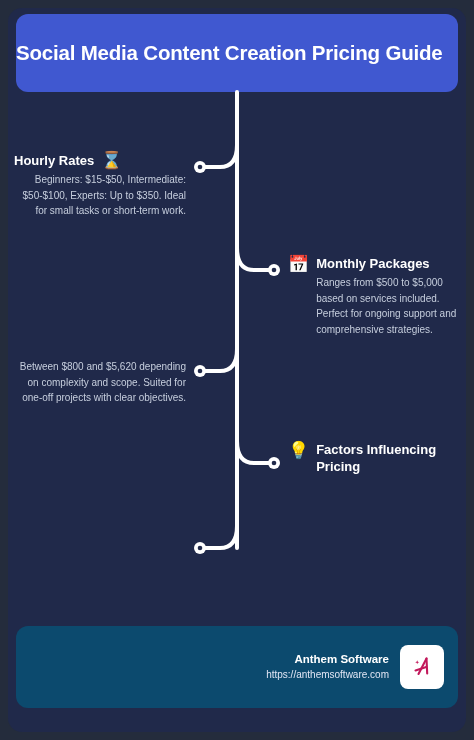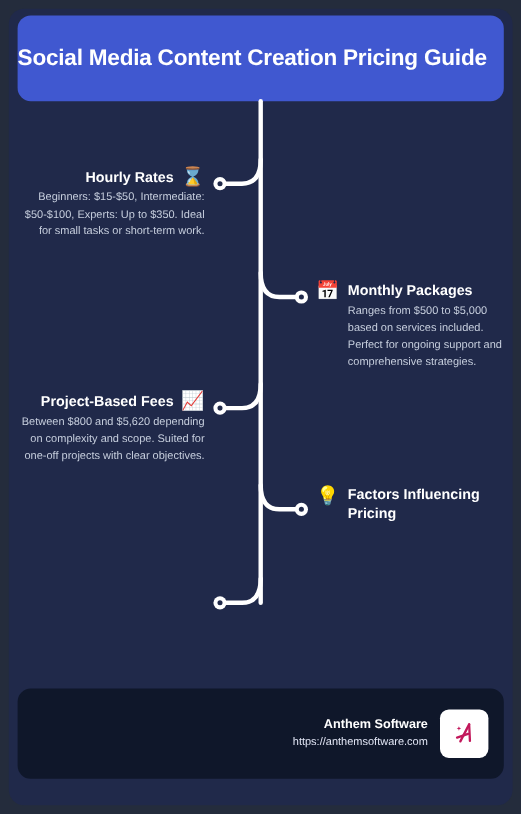--- a/index.html
+++ b/index.html
@@ -52,21 +52,21 @@
     white-space: nowrap;
   }
 
   
   #footer-bar {
     position: absolute;
     left: 16px;
     top: 626px;
     width: 442px;
     height: 82px;
-    background: #0f172a;
+    background: #0c4a6e;
     border-radius: 12px;
     display: flex;
     align-items: center;
     justify-content: flex-end;
     padding-right: 14px;
     box-sizing: border-box;
   }
   #footer-text {
     text-align: right;
     margin-right: 11px;
@@ -112,21 +112,21 @@
     text-align: right;
   }
   .row-right {
     text-align: left;
   }
   .head-line {
     display: flex;
     align-items: center;
     gap: 7px;
   }
-  .row-left .head-line { justify-content: flex-end; }
+  .row-left .head-line { }
 
   .row-title {
     color: #ffffff;
     font-size: 13px;
     font-weight: bold;
     line-height: 17px;
   }
   .row-body {
     color: #c6ceddff;
     font-size: 10px;
@@ -200,24 +200,20 @@
     <div class="inner">
       <span class="row-icon">📅</span>
       <div class="texts">
         <div class="row-title">Monthly Packages</div>
         <div class="row-body">Ranges from $500 to $5,000 based on services included. Perfect for ongoing support and comprehensive strategies.</div>
       </div>
     </div>
   </div>
 
   <div class="row row-left" style="left:14px; top:356px; width:172px;">
-    <div class="head-line">
-      <span class="row-title">Project-Based Fees</span>
-      <span class="row-icon">📈</span>
-    </div>
     <div class="row-body">Between $800 and $5,620 depending on complexity and scope. Suited for one-off projects with clear objectives.</div>
   </div>
 
   <div class="row row-right" style="left:288px; top:441px; width:176px;">
     <div class="inner">
       <span class="row-icon">💡</span>
       <div class="texts">
         <div class="row-title">Factors Influencing Pricing</div>
       </div>
     </div>

